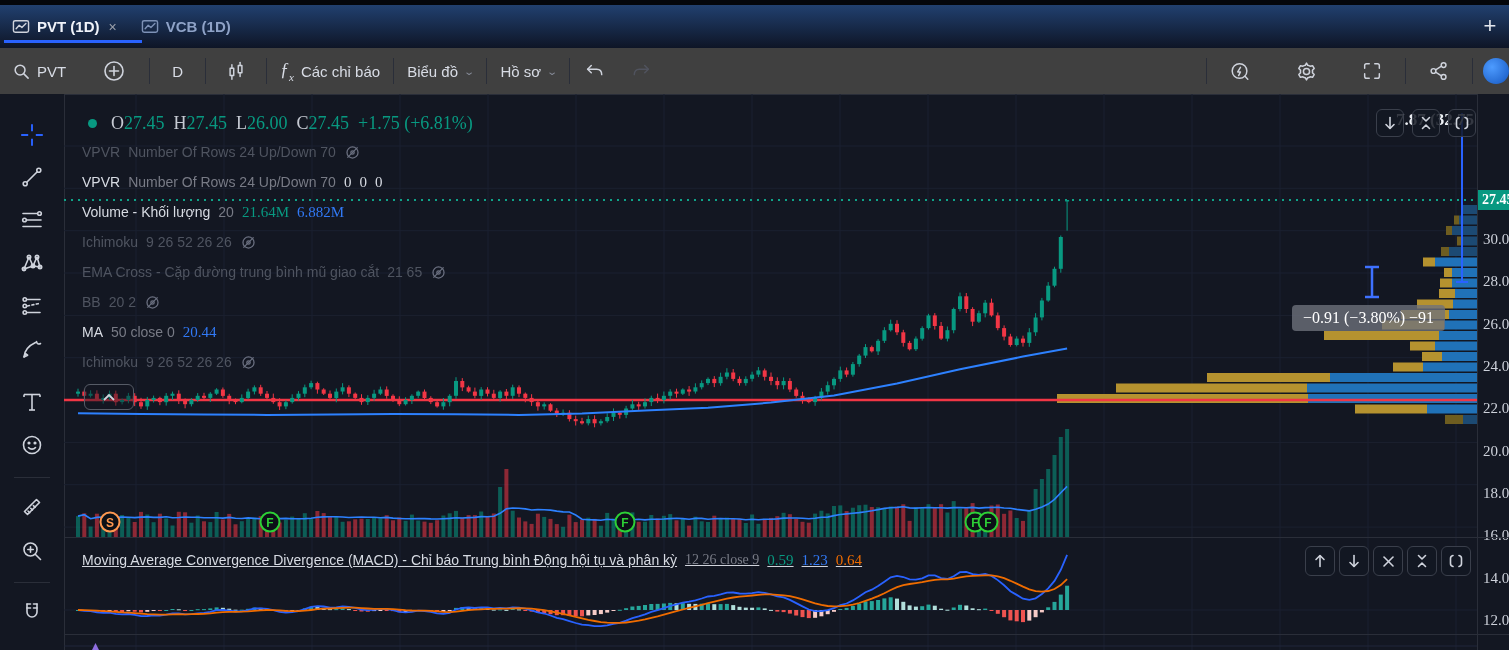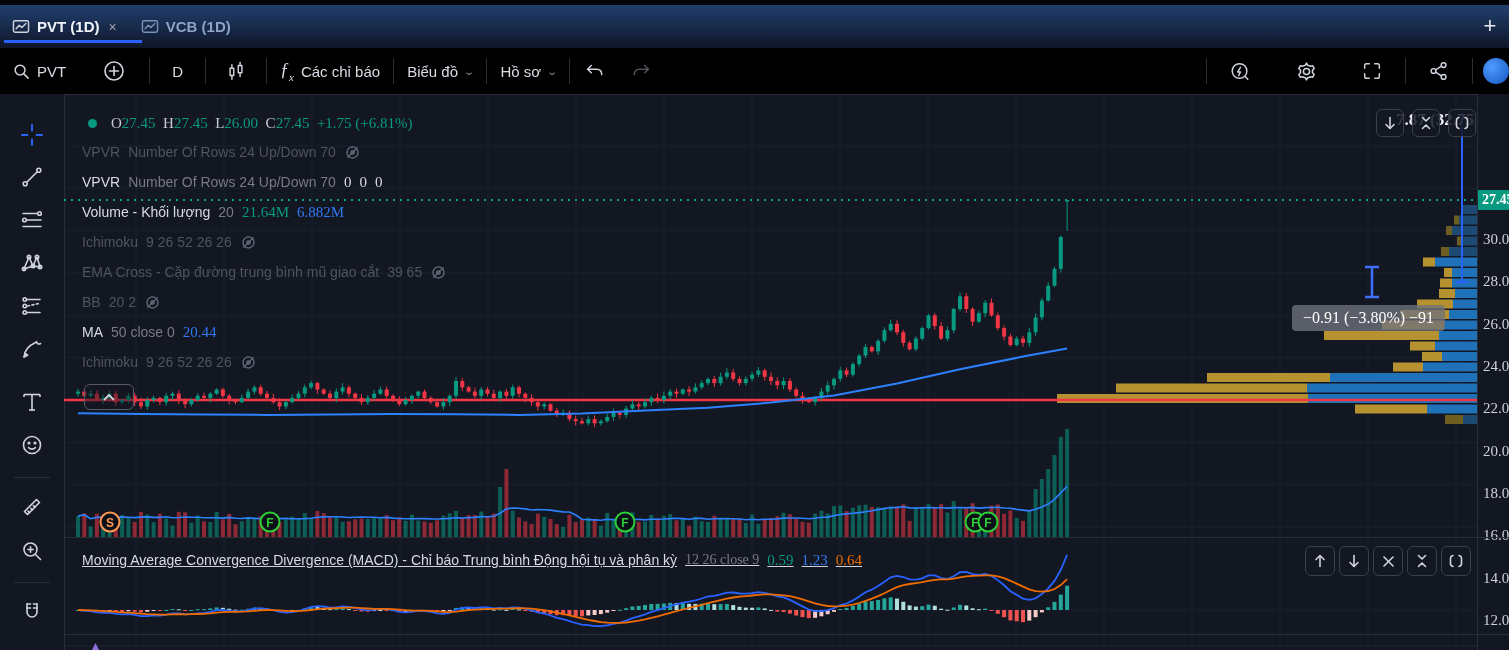--- a/index.html
+++ b/index.html
@@ -12,21 +12,21 @@
           background:linear-gradient(#21406f,#0e1526);display:flex;align-items:center;}
   .tab{display:flex;align-items:center;gap:7px;height:100%;padding:16px 12px;cursor:pointer;}
   .tab .tlabel{font-size:15px;font-weight:bold;}
   .tab.active .tlabel{color:#f0f3fa;}
   .tab.inactive .tlabel{color:#8ea2c7;}
   .tab .tclose{color:#9aa0ab;font-size:14px;margin-left:2px;}
   #tab-underline{position:absolute;left:4px;top:40px;width:138px;height:3px;background:#2962ff;}
   #newtab{position:absolute;right:6px;top:8px;width:26px;height:26px;color:#e3e7ee;font-size:22px;
           line-height:26px;text-align:center;cursor:pointer;}
   
-  #toolbar{position:absolute;left:0;top:48px;width:1509px;height:46px;background:#000000;
+  #toolbar{position:absolute;left:0;top:48px;width:1509px;height:46px;background:#404040;
            border-bottom:1px solid #2a2e39;display:flex;align-items:center;}
   .tb-item{display:flex;align-items:center;gap:7px;padding:0 13px;height:32px;font-size:15px;
            color:#d8dce5;cursor:pointer;white-space:nowrap;}
   .tb-div{width:1px;height:26px;background:#2a2e39;}
   .caret{font-size:10px;color:#868b98;transform:scaleX(1.4);}
   .tb-right{margin-left:auto;display:flex;align-items:center;}
   .tb-icon{width:40px;display:flex;justify-content:center;}
   svg.ic{stroke:#cfd3dc;fill:none;stroke-width:1.6;stroke-linecap:round;stroke-linejoin:round;}
   #avatar{width:26px;height:26px;border-radius:50%;background:radial-gradient(circle at 35% 35%,#4d9bff,#1557c0);
           margin-left:10px;}
@@ -45,21 +45,21 @@
         border-left:1px solid #2a2e39;z-index:5;cursor:ns-resize;}
   .tick{position:absolute;left:5px;height:18px;font-size:15px;color:#cdd1da;white-space:nowrap;}
   #price-tag{position:absolute;left:0;top:96px;width:32px;height:20px;background:#089981;color:#fff;
              font-weight:bold;font-size:14px;line-height:20px;padding-left:4px;white-space:nowrap;overflow:hidden;}
   .pane-sep{position:absolute;left:64px;width:1445px;height:1px;background:#2a2e39;z-index:6;cursor:row-resize;}
   
   #legend{position:absolute;left:82px;top:110px;z-index:3;}
   #legend-title-row{display:flex;align-items:center;gap:8px;height:27px;}
   #legend-title{font-size:17px;font-weight:600;color:#eceff4;}
   #live-dot{width:9px;height:9px;border-radius:50%;background:#089981;margin:0 6px;}
-  .ohlc{font-size:15px;}
+  .ohlc{font-size:18px;}
   .ohlc .lab{color:#c6cad3;}
   .c-green{color:#089981;} .c-blue{color:#3179f5;} .c-white{color:#d7dbe3;} .c-orange{color:#ef6c00;}
   .lrow{display:flex;align-items:center;gap:8px;height:30px;font-size:14px;cursor:pointer;}
   .lname{color:#d7dbe3;}
   .lparams{color:#787b86;}
   .lval{font-size:15px;}
   .lrow.dim .lname,.lrow.dim .lparams{color:#4f5460;}
   .eye{display:none;}
   .lrow.dim .eye{display:inline;}
   
@@ -1075,21 +1075,21 @@
       <span class="lname">Ichimoku</span>
       <span class="lparams">9 26 52 26 26</span>
       <svg class="eye" width="17" height="17" viewBox="0 0 20 20" style="stroke:#6b7080;fill:none;stroke-width:1.5">
         <circle cx="10" cy="10" r="6.5"></circle>
           <circle cx="10" cy="10" r="2"></circle>
           <line x1="4" y1="16" x2="16" y2="4"></line>
       </svg>
     </div>
     <div class="lrow dim">
       <span class="lname">EMA Cross - Cặp đường trung bình mũ giao cắt</span>
-      <span class="lparams">39 65</span>
+      <span class="lparams">21 65</span>
       <svg class="eye" width="17" height="17" viewBox="0 0 20 20" style="stroke:#6b7080;fill:none;stroke-width:1.5">
         <circle cx="10" cy="10" r="6.5"></circle>
           <circle cx="10" cy="10" r="2"></circle>
           <line x1="4" y1="16" x2="16" y2="4"></line>
       </svg>
     </div>
     <div class="lrow dim">
       <span class="lname">BB</span>
       <span class="lparams">20 2</span>
       <svg class="eye" width="17" height="17" viewBox="0 0 20 20" style="stroke:#6b7080;fill:none;stroke-width:1.5">

